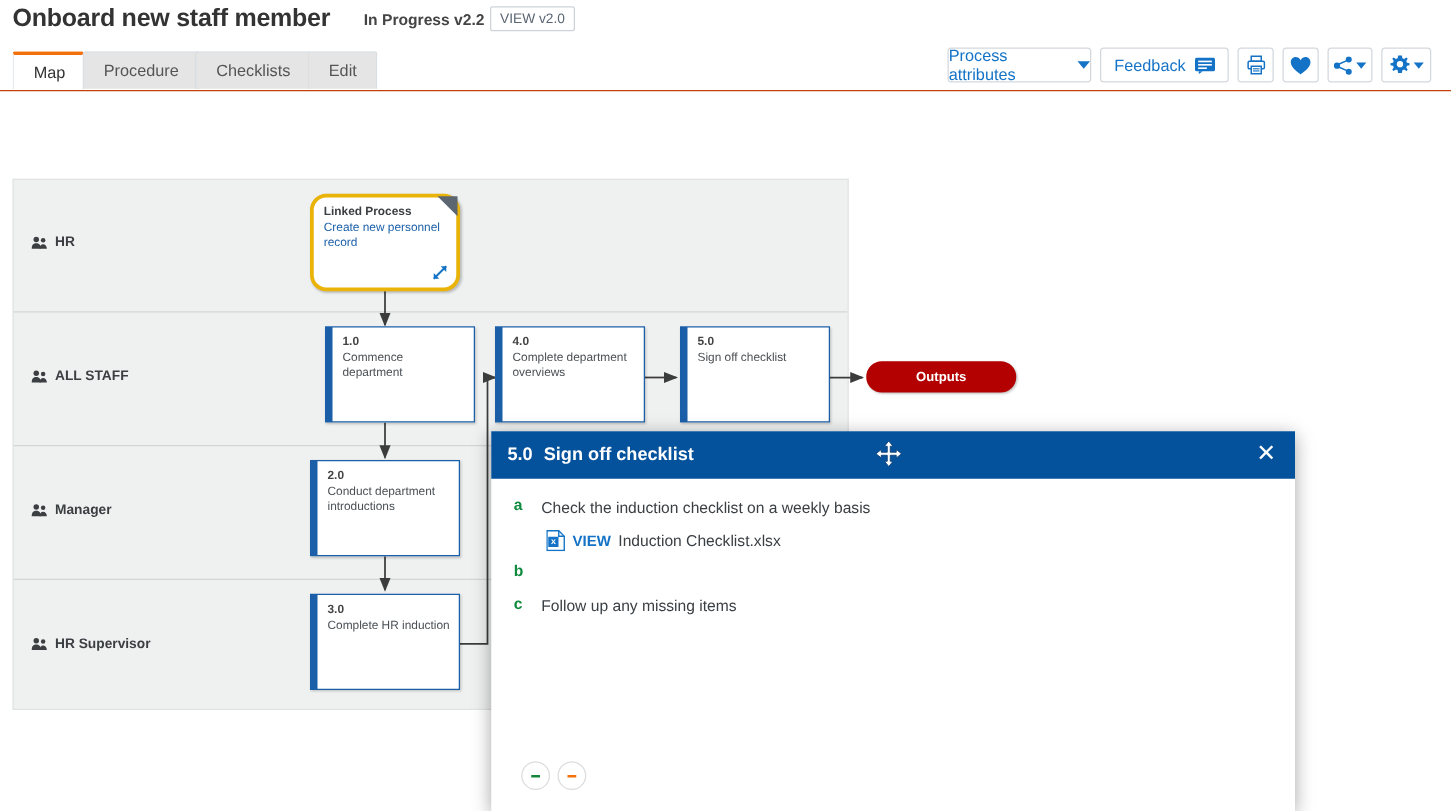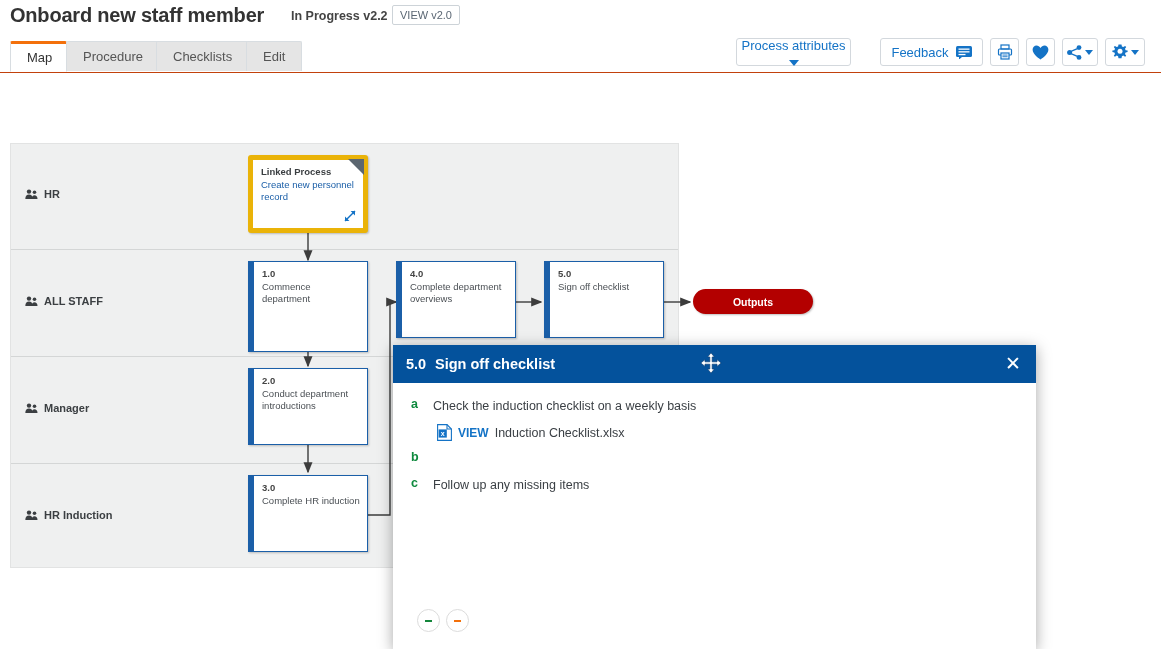--- a/index.html
+++ b/index.html
@@ -84,21 +84,21 @@
   }
   .node{
     position:absolute;box-sizing:border-box;
     background:#fff;border:1px solid #1b5fa8;border-left:6px solid #1b5fa8;
     box-shadow:1px 1px 2px rgba(0,0,0,.22);
   }
   .node .num{position:absolute;left:8px;top:6px;font-size:9.5px;color:#444;font-weight:bold;}
   .node .ttl{position:absolute;left:8px;top:19px;right:6px;font-size:9.5px;color:#4a4f54;line-height:12px;}
   .linked{
     position:absolute;box-sizing:border-box;background:#fff;
-    border:5px solid #eab308;border-radius:3px;
+    border:3px solid #eab308;border-radius:13px;
     box-shadow:1px 1px 2px rgba(0,0,0,.22);
   }
   .linked .lnum{position:absolute;left:8px;top:6px;font-size:9.5px;color:#3b3f42;font-weight:bold;}
   .linked .lttl{position:absolute;left:8px;top:19px;right:6px;font-size:9.5px;color:#1b5fa8;line-height:12px;}
   .fold{position:absolute;right:-1px;top:-1px;width:0;height:0;
         border-left:16px solid transparent;border-top:16px solid #5b6670;}
   .outputs{
     position:absolute;border-radius:14px;background:#b30000;
     color:#fff;font-size:10.5px;font-weight:bold;
     display:flex;align-items:center;justify-content:center;
@@ -142,21 +142,21 @@
   <div class="view-btn">VIEW v2.0</div>
 </div>
 
 <div class="tabbar">
   <div class="tab active" style="left:10px;width:57px;">Map</div>
   <div class="tab" style="left:66px;">Procedure</div>
   <div class="tab" style="left:156px;">Checklists</div>
   <div class="tab" style="left:246px;">Edit</div>
 </div>
 
-<div class="toolbtn" style="left:736px;width:115px;gap:7px;flex-direction:column;">
+<div class="toolbtn" style="left:758px;width:115px;gap:7px;">
   <span>Process attributes</span>
   <span class="caret"></span>
 </div>
 
 <div class="toolbtn" style="left:880px;width:103px;gap:7px;">
   <span>Feedback</span>
   <svg width="16" height="13" viewBox="0 0 16 13">
     <rect x="0" y="0" width="16" height="11" rx="1.5" fill="#1473c6"></rect>
     <polygon points="3,11 3,13.5 6,11" fill="#1473c6"></polygon>
     <rect x="2.5" y="2.5" width="11" height="1.3" fill="#fff"></rect>
@@ -280,21 +280,21 @@
       </div>
     </div>
     <div class="lane" style="top:320px;height:105px;">
       <div class="lane-label" style="top:45px;">
         <svg width="13" height="11" viewBox="0 0 13 11">
           <circle cx="4" cy="2.6" r="2.2" fill="#3b3f42"></circle>
           <path d="M0.3 10 C0.3 7 1.9 5.6 4 5.6 C6.1 5.6 7.7 7 7.7 10 Z" fill="#3b3f42"></path>
           <circle cx="9.5" cy="3.2" r="1.8" fill="#3b3f42"></circle>
           <path d="M6.6 10 C6.6 7.6 7.9 6.3 9.5 6.3 C11.1 6.3 12.5 7.6 12.5 10 Z" fill="#3b3f42"></path>
         </svg>
-        <span>HR Induction</span>
+        <span>HR Supervisor</span>
       </div>
     </div>
   </div>
 
   <svg style="position:absolute;left:0;top:0;width:1161px;height:569px;pointer-events:none;">
     <defs>
       <marker id="ar" markerWidth="8" markerHeight="8" refX="7" refY="4" orient="auto">
         <polygon points="0,0.8 8,4 0,7.2" fill="#3c3c3c"></polygon>
       </marker>
     </defs>
@@ -310,21 +310,21 @@
     <div class="fold"></div>
     <div class="lnum">Linked Process</div>
     <div class="lttl">Create new personnel record</div>
     <svg style="position:absolute;right:6px;bottom:5px;" width="14" height="14" viewBox="0 0 14 14">
       <line x1="2" y1="12" x2="12" y2="2" stroke="#1473c6" stroke-width="1.5"></line>
       <polygon points="12,2 12,6.6 7.6,2" fill="#1473c6"></polygon>
       <polygon points="2,12 2,7.4 6.4,12" fill="#1473c6"></polygon>
     </svg>
   </div>
 
-  <div class="node" style="left:248px;top:181px;width:120px;height:91px;">
+  <div class="node" style="left:260px;top:181px;width:120px;height:77px;">
     <div class="num">1.0</div>
     <div class="ttl">Commence department</div>
   </div>
 
   <div class="node" style="left:248px;top:288px;width:120px;height:77px;">
     <div class="num">2.0</div>
     <div class="ttl">Conduct department introductions</div>
   </div>
 
   <div class="node" style="left:248px;top:395px;width:120px;height:77px;">

